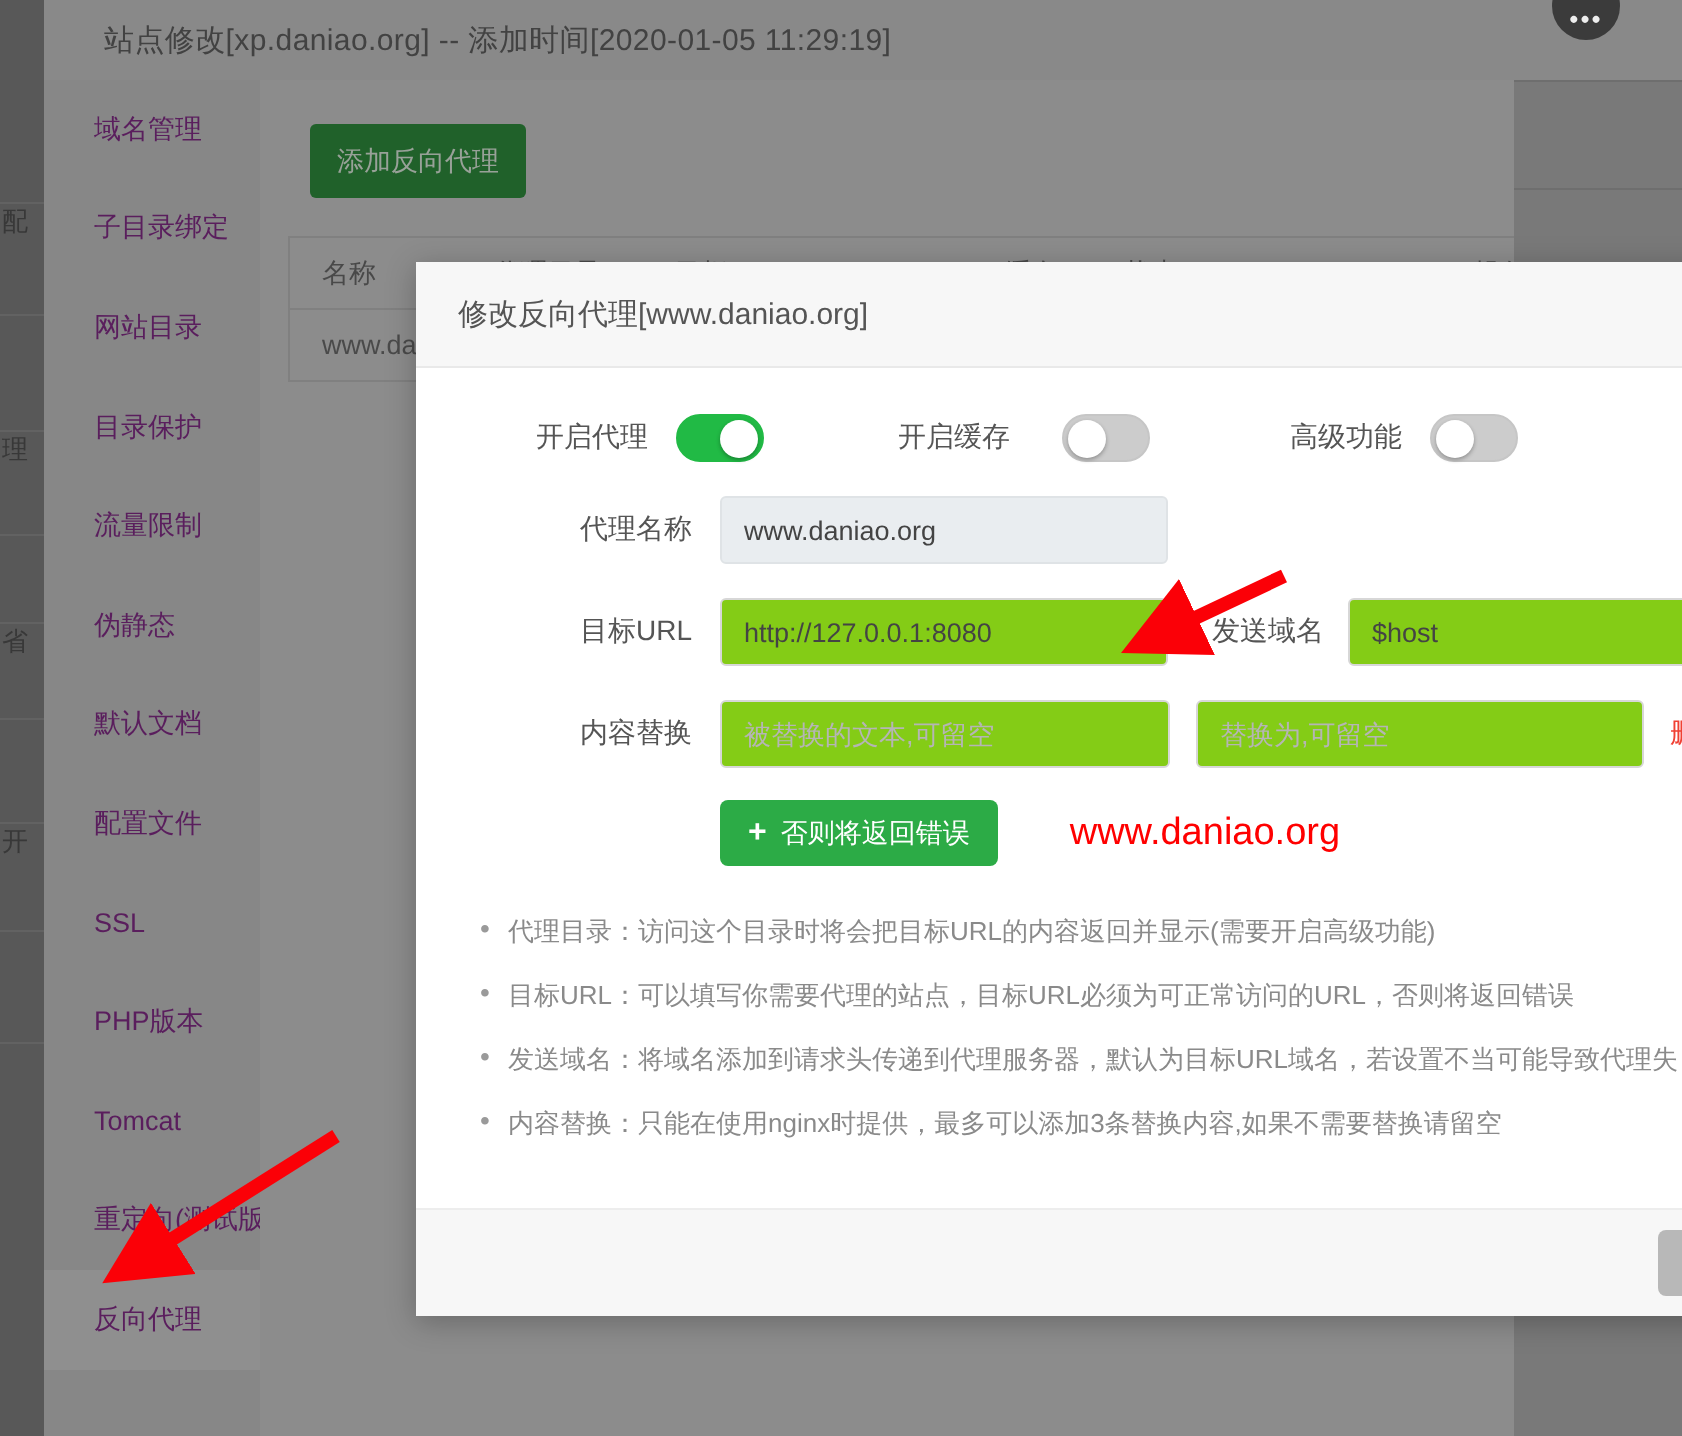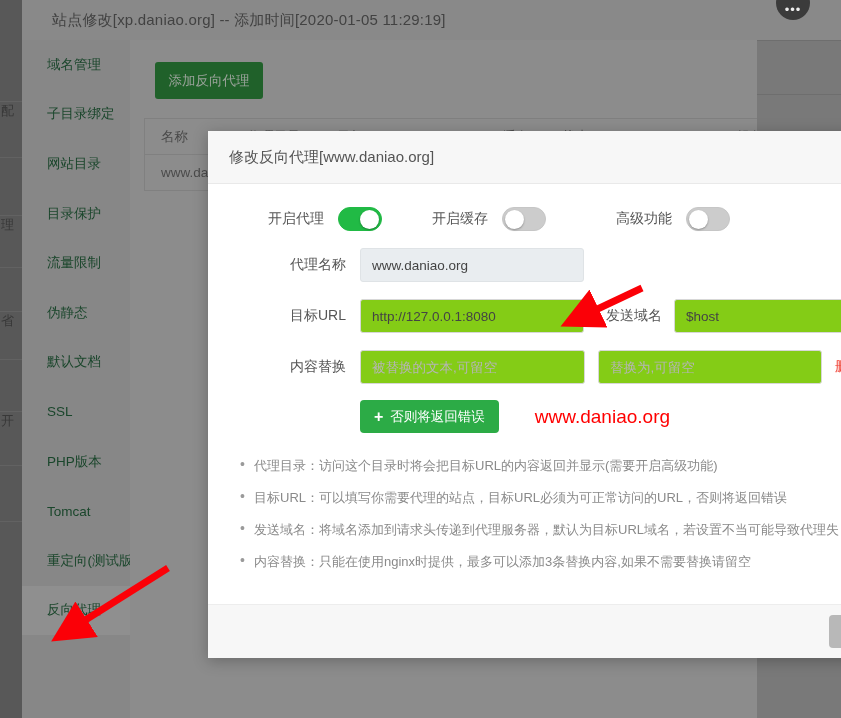--- a/index.html
+++ b/index.html
@@ -58,21 +58,21 @@
   .sidebar {
     position: absolute; left: 22px; top: 40px;
     width: 108px; height: 678px;
     background: #b0b0b0;
   }
   .side-item {
     height: 49.6px;
     display: flex; align-items: center;
     padding-left: 25px;
     font-size: 13.5px;
-    color: #14532d;
+    color: #701a75;
     white-space: nowrap;
     cursor: pointer;
   }
   .side-item.active {
     background: #bcbcbc;
   }
 
   
   .content {
     position: absolute; left: 130px; top: 40px;
@@ -156,21 +156,21 @@
     background: #fff;
     height: 420px;
   }
 
   
   .switch-row {
     display: flex; align-items: center;
     padding: 23px 0 0 60px;
   }
   .sw-group { display: flex; align-items: center; }
-  .sw-group.g2 { margin-left: 50px; }
+  .sw-group.g2 { margin-left: 67px; gap: 12px; }
   .sw-group.g3 { margin-left: 70px; }
   .sw-label {
     font-size: 14px; color: #555;
     margin-right: 14px;
     white-space: nowrap;
   }
   .switch {
     width: 44px; height: 24px;
     border-radius: 14px;
     background: #ccc;
@@ -350,20 +350,23 @@
       <div class="side-item">
           <span>流量限制</span>
         </div>
       <div class="side-item">
           <span>伪静态</span>
         </div>
       <div class="side-item">
           <span>默认文档</span>
         </div>
       <div class="side-item">
+          <span>配置文件</span>
+        </div>
+      <div class="side-item">
           <span>SSL</span>
         </div>
       <div class="side-item">
           <span>PHP版本</span>
         </div>
       <div class="side-item">
           <span>Tomcat</span>
         </div>
       <div class="side-item">
           <span>重定向(测试版)</span>

